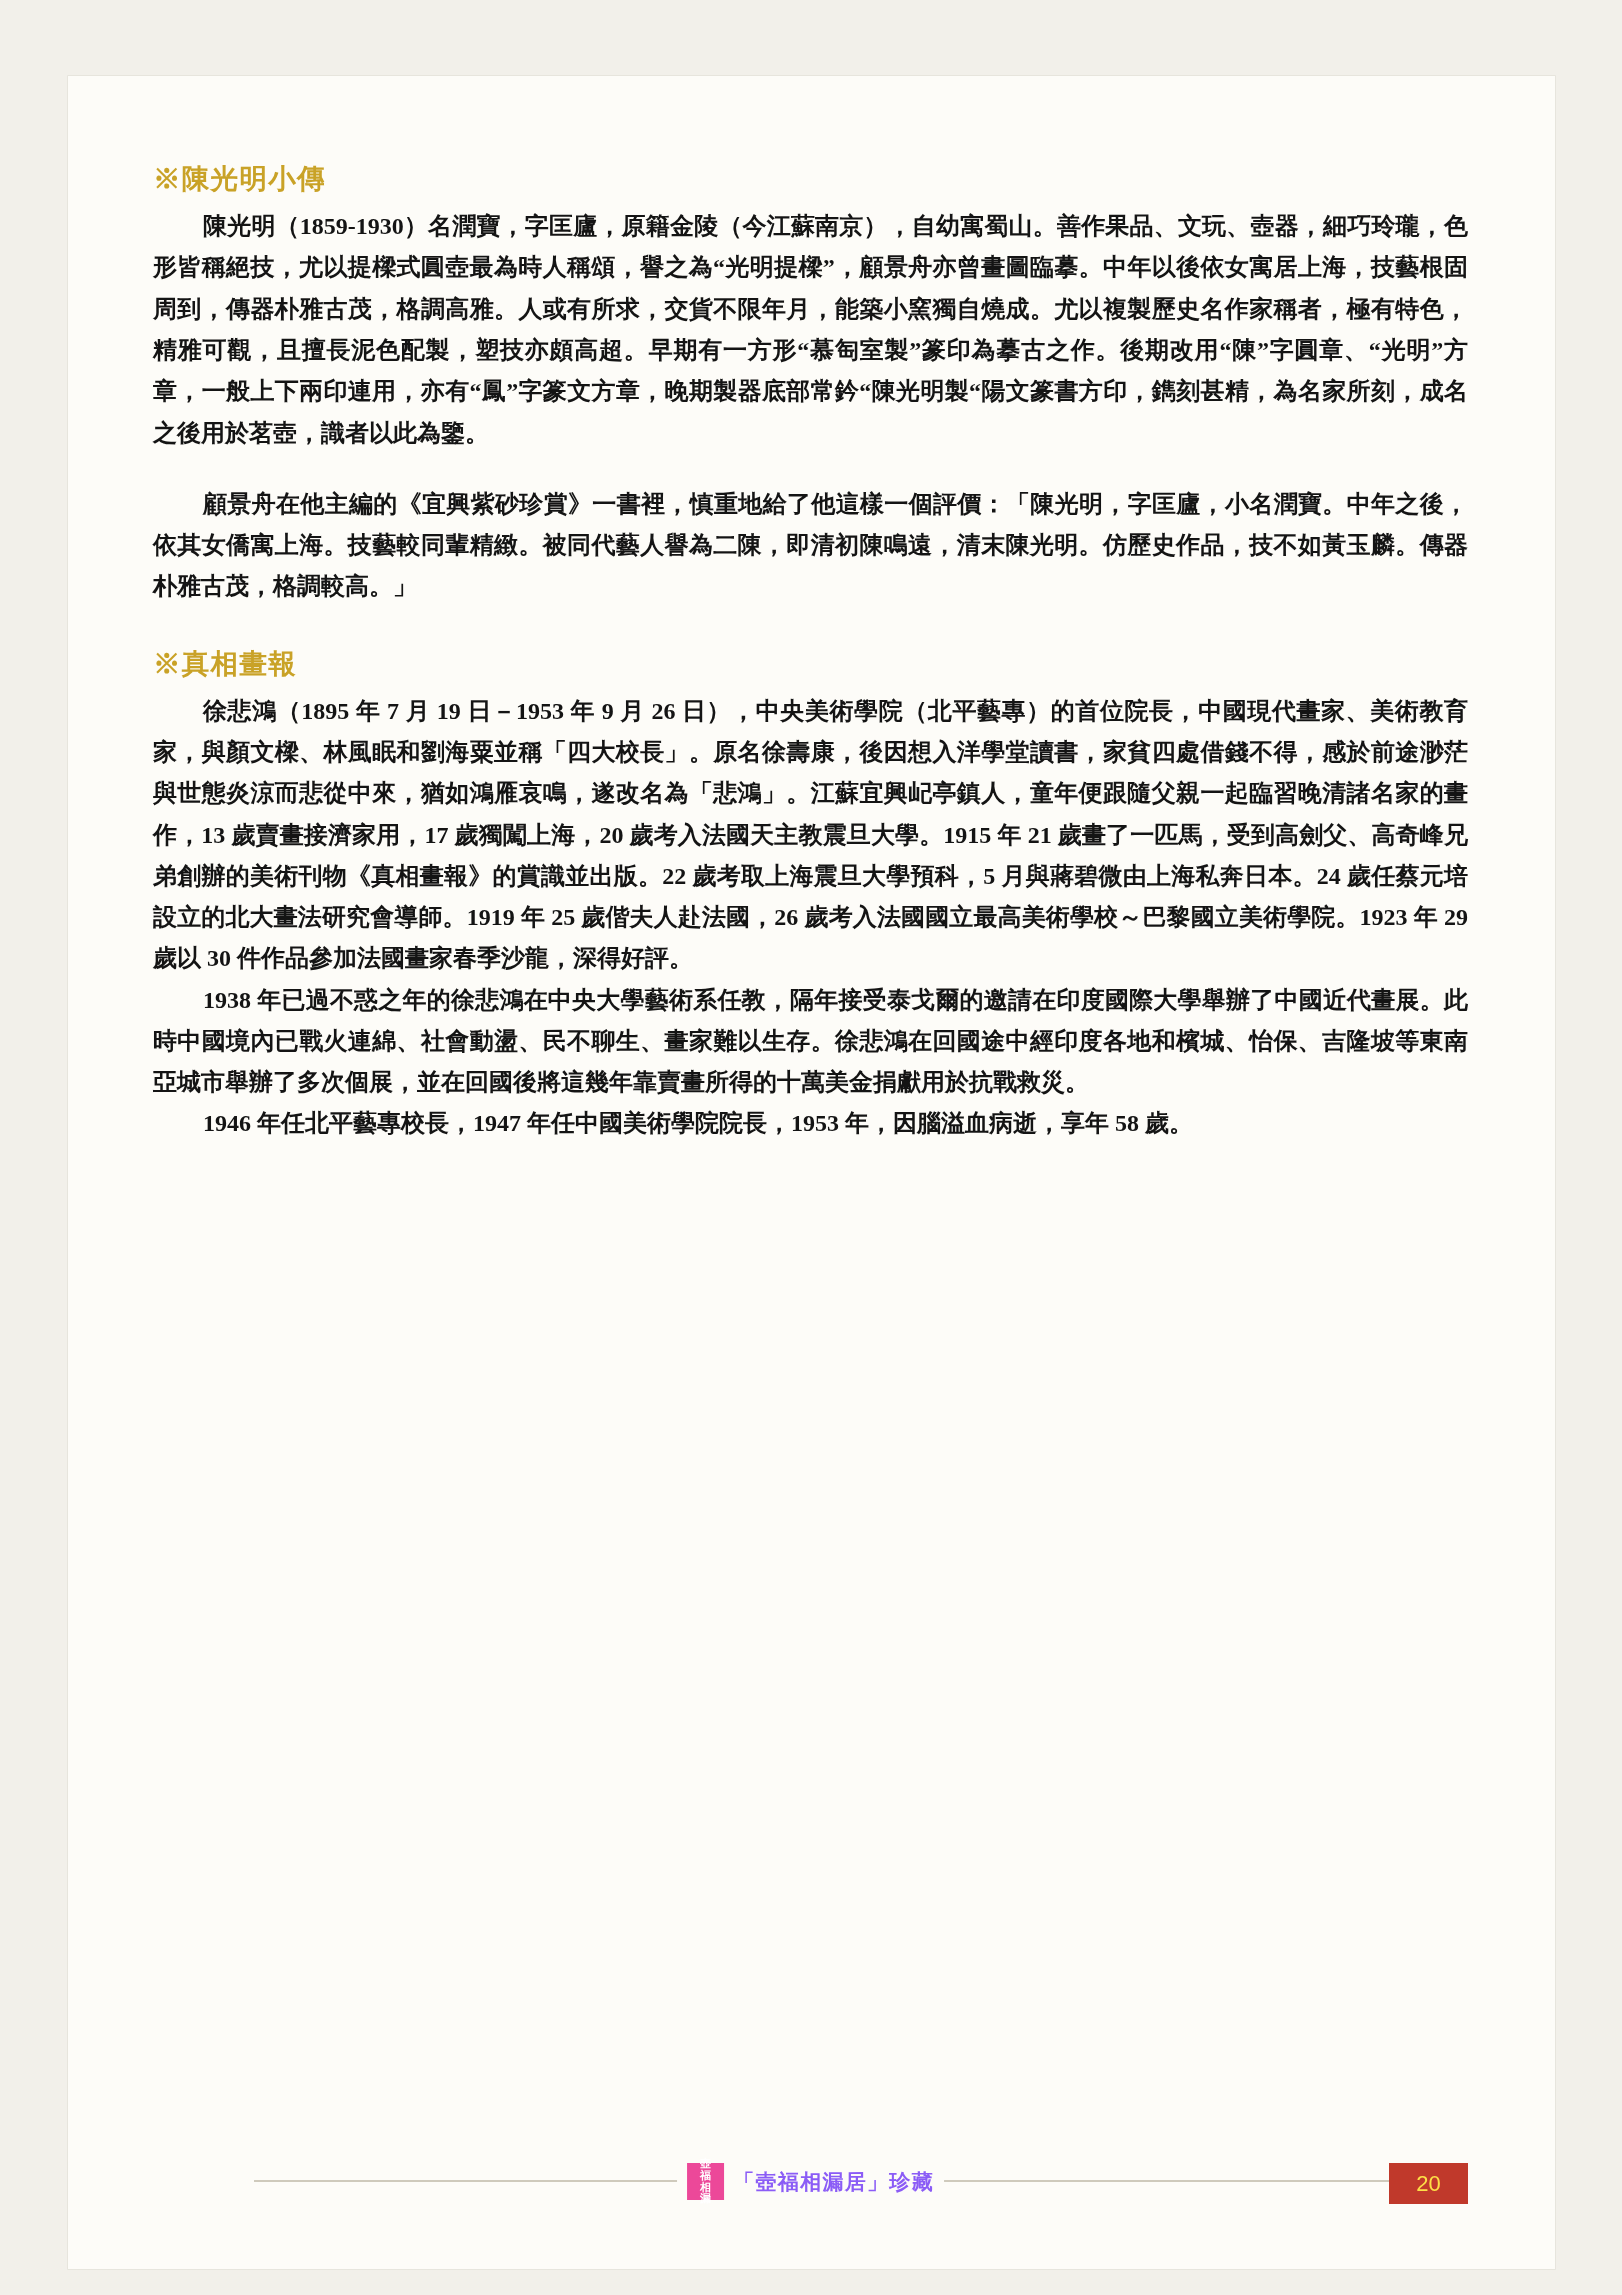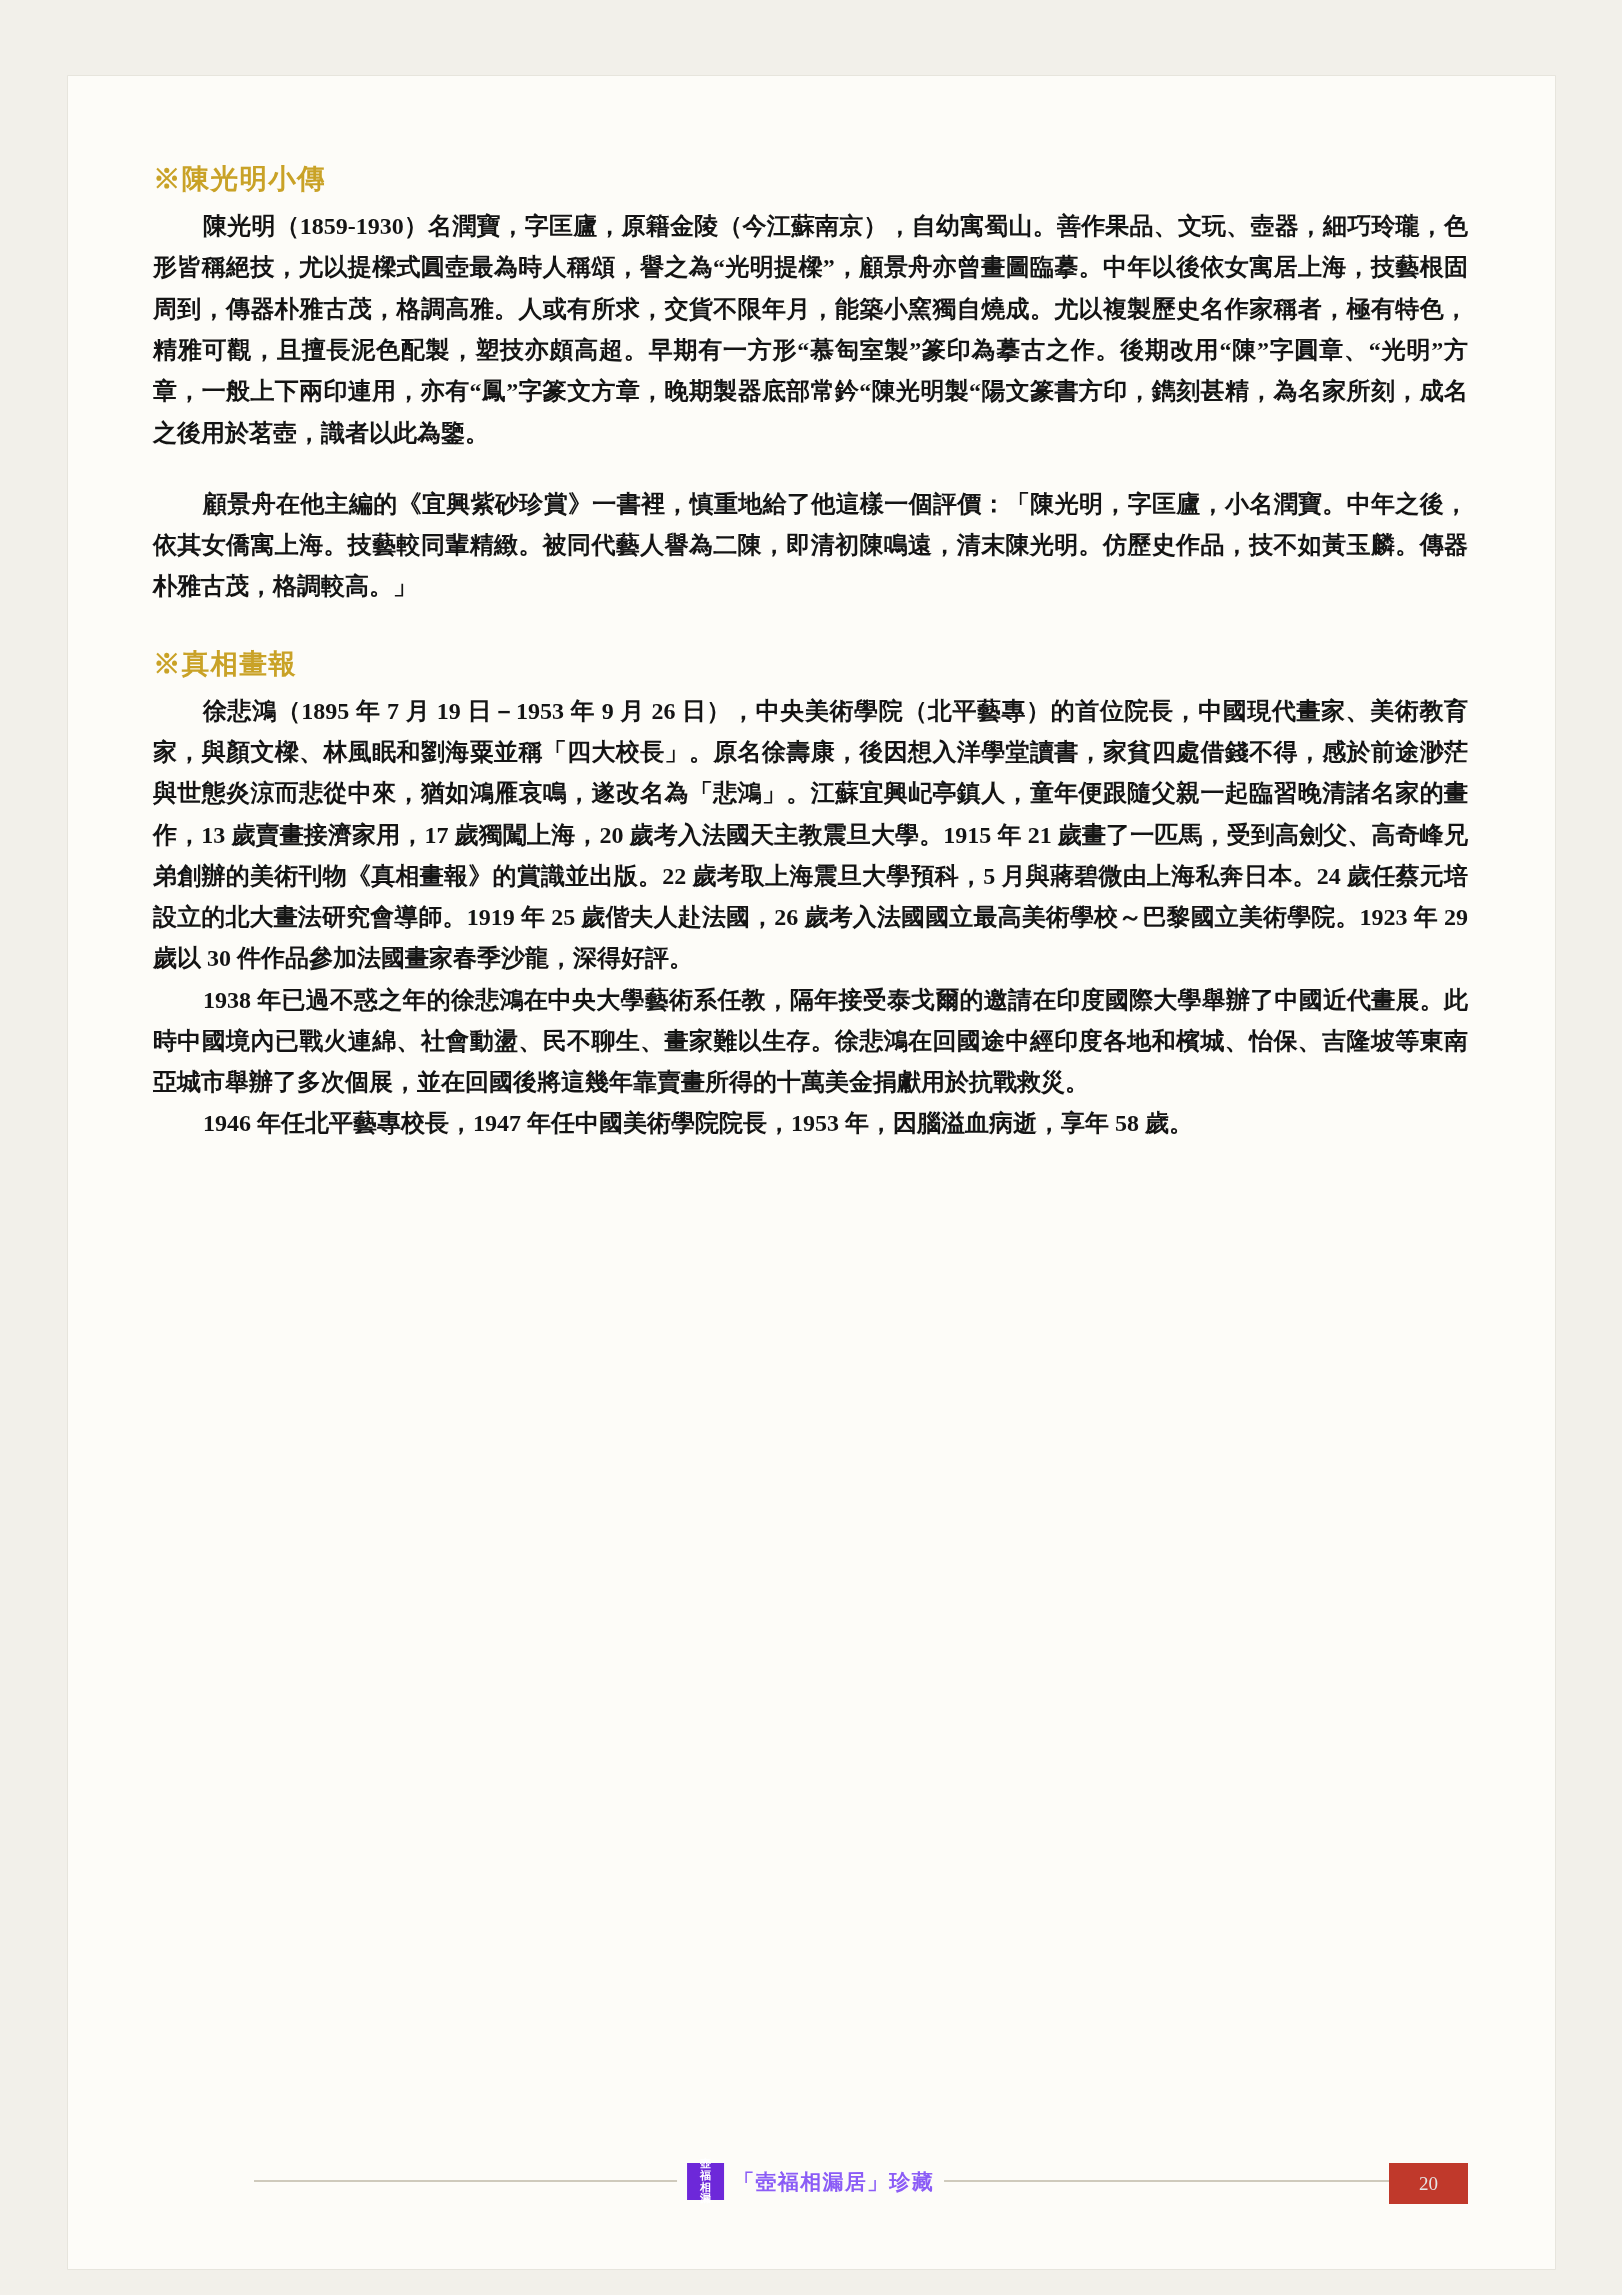--- a/index.html
+++ b/index.html
@@ -74,21 +74,21 @@
     top: 0;
     display: flex;
     align-items: center;
     gap: 9.2px;
     background: #fdfcf8;
     padding: 0 10.5px;
   }
   .seal {
     width: 37px;
     height: 37px;
-    background: #6d28d9;
+    background: #ec4899;
     color: #fff;
     font-size: 11px;
     line-height: 1.05;
     display: flex;
     align-items: center;
     justify-content: center;
     text-align: center;
     font-weight: bold;
     letter-spacing: 0px;
     font-family: Liberation Sans, sans-serif;
@@ -102,26 +102,26 @@
     letter-spacing: 1.3px;
     font-family: "DejaVu Serif", "Liberation Serif", serif;
   }
   .page-number {
     position: absolute;
     right: 0;
     top: 0;
     width: 79px;
     height: 41px;
     background: #c0392b;
-    color: #e5e5e5;
-    font-size: 19px;
+    color: #fde047;
+    font-size: 22px;
     display: flex;
     align-items: center;
     justify-content: center;
-    font-family: Liberation Serif, serif;
+    font-family: Liberation Sans, sans-serif;
   }
 </style>
 </head>
 <body>
 
 <div class="page">
   <div class="content">
 
     <h2 class="section-head">※陳光明小傳</h2>
     <p class="body">陳光明（1859-1930）名潤寶，字匡廬，原籍金陵（今江蘇南京），自幼寓蜀山。善作果品、文玩、壺器，細巧玲瓏，色形皆稱絕技，尤以提樑式圓壺最為時人稱頌，譽之為“光明提樑”，顧景舟亦曾畫圖臨摹。中年以後依女寓居上海，技藝根固周到，傳器朴雅古茂，格調高雅。人或有所求，交貨不限年月，能築小窯獨自燒成。尤以複製歷史名作家稱者，極有特色，精雅可觀，且擅長泥色配製，塑技亦頗高超。早期有一方形“慕匋室製”篆印為摹古之作。後期改用“陳”字圓章、“光明”方章，一般上下兩印連用，亦有“鳳”字篆文方章，晚期製器底部常鈐“陳光明製“陽文篆書方印，鐫刻甚精，為名家所刻，成名之後用於茗壺，識者以此為鑒。</p>

